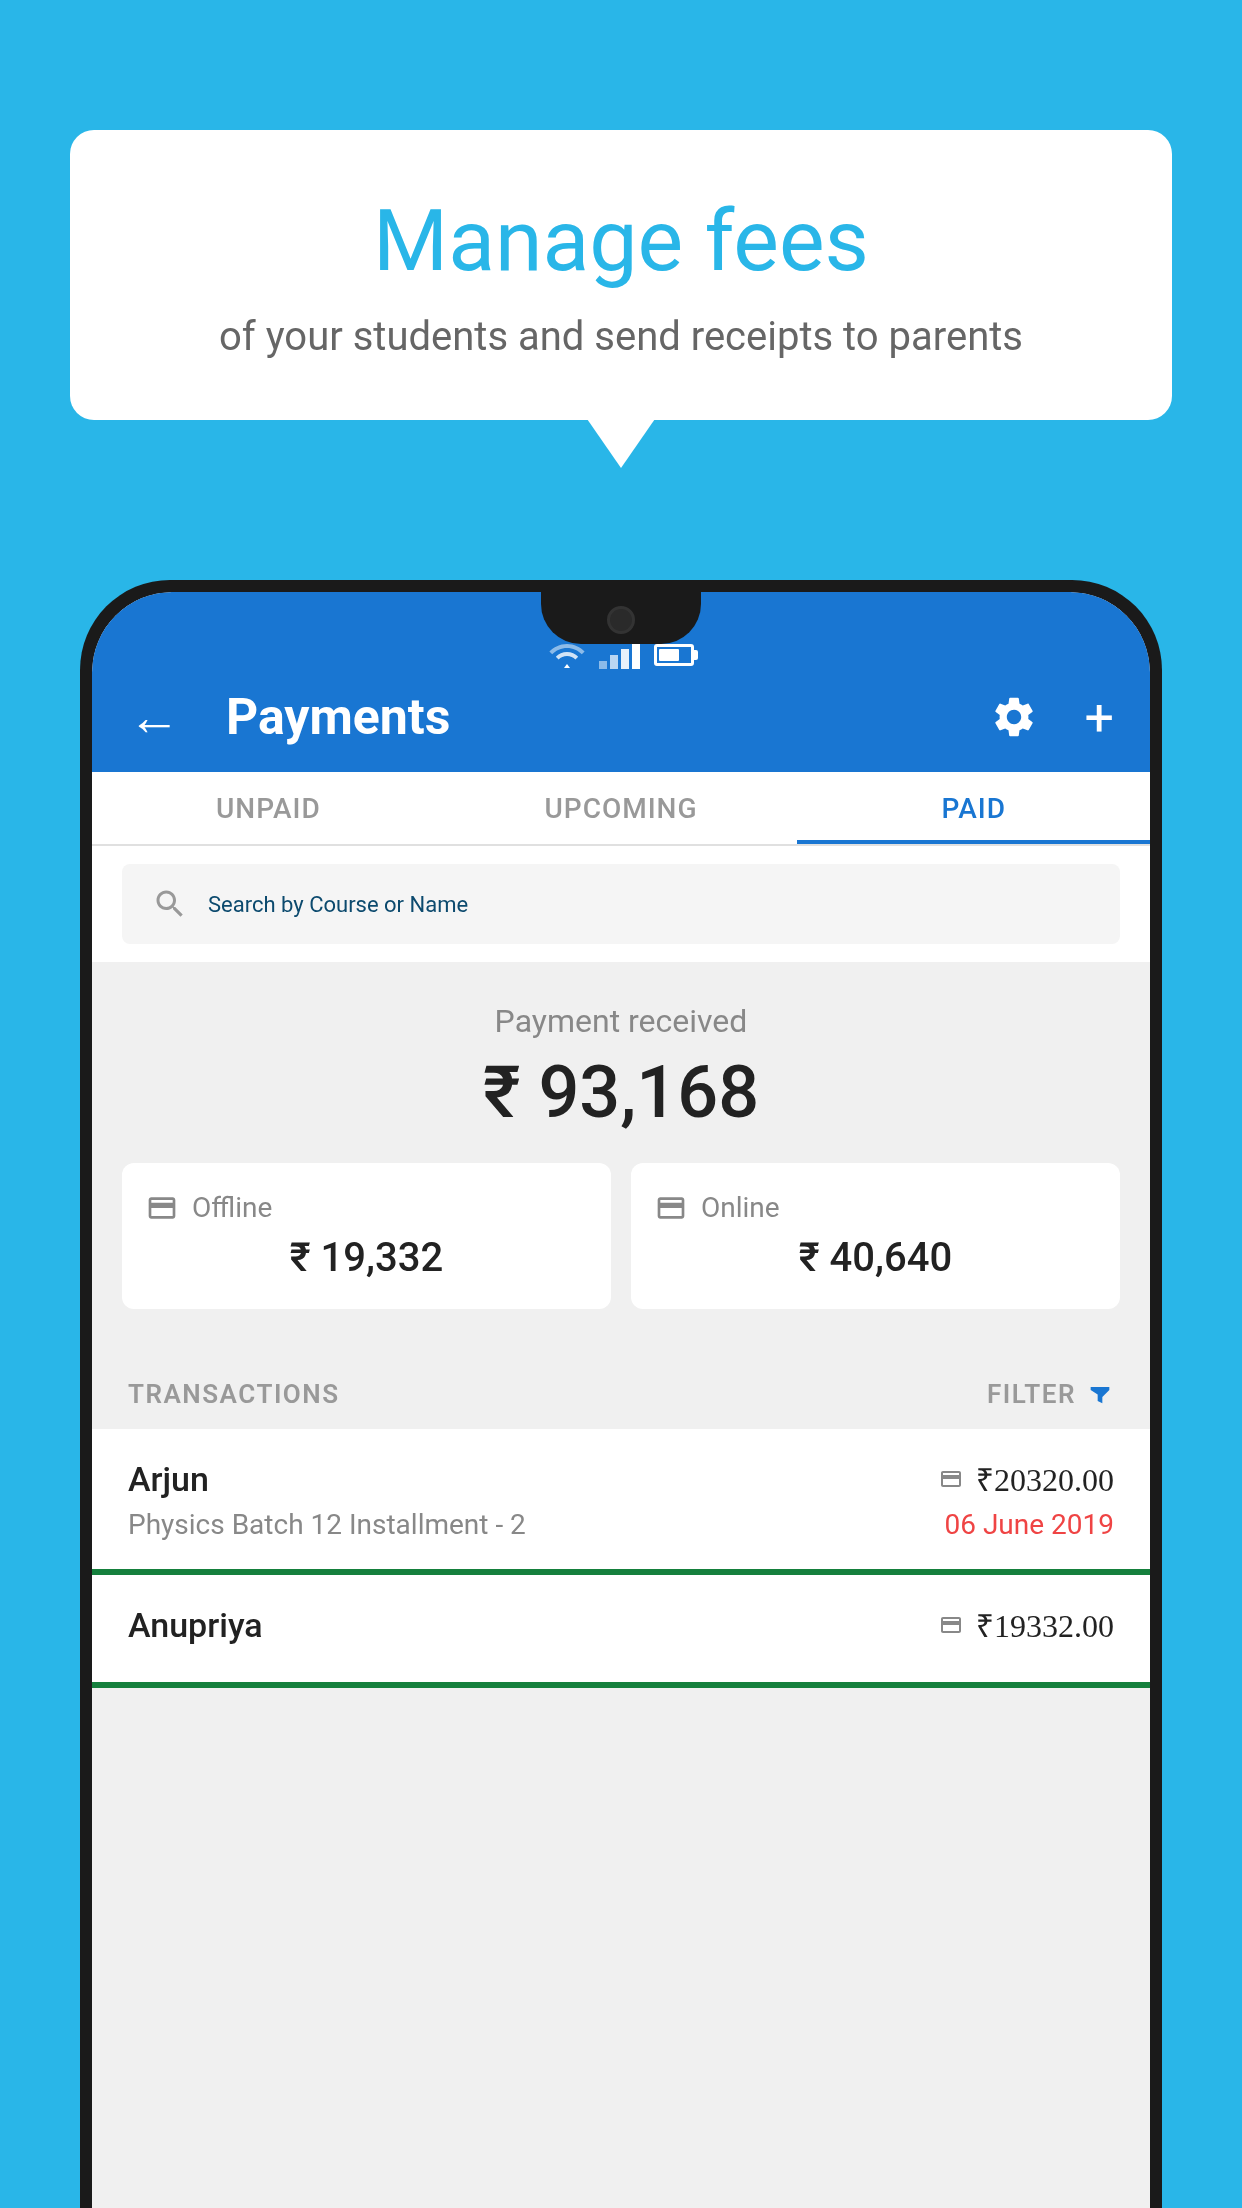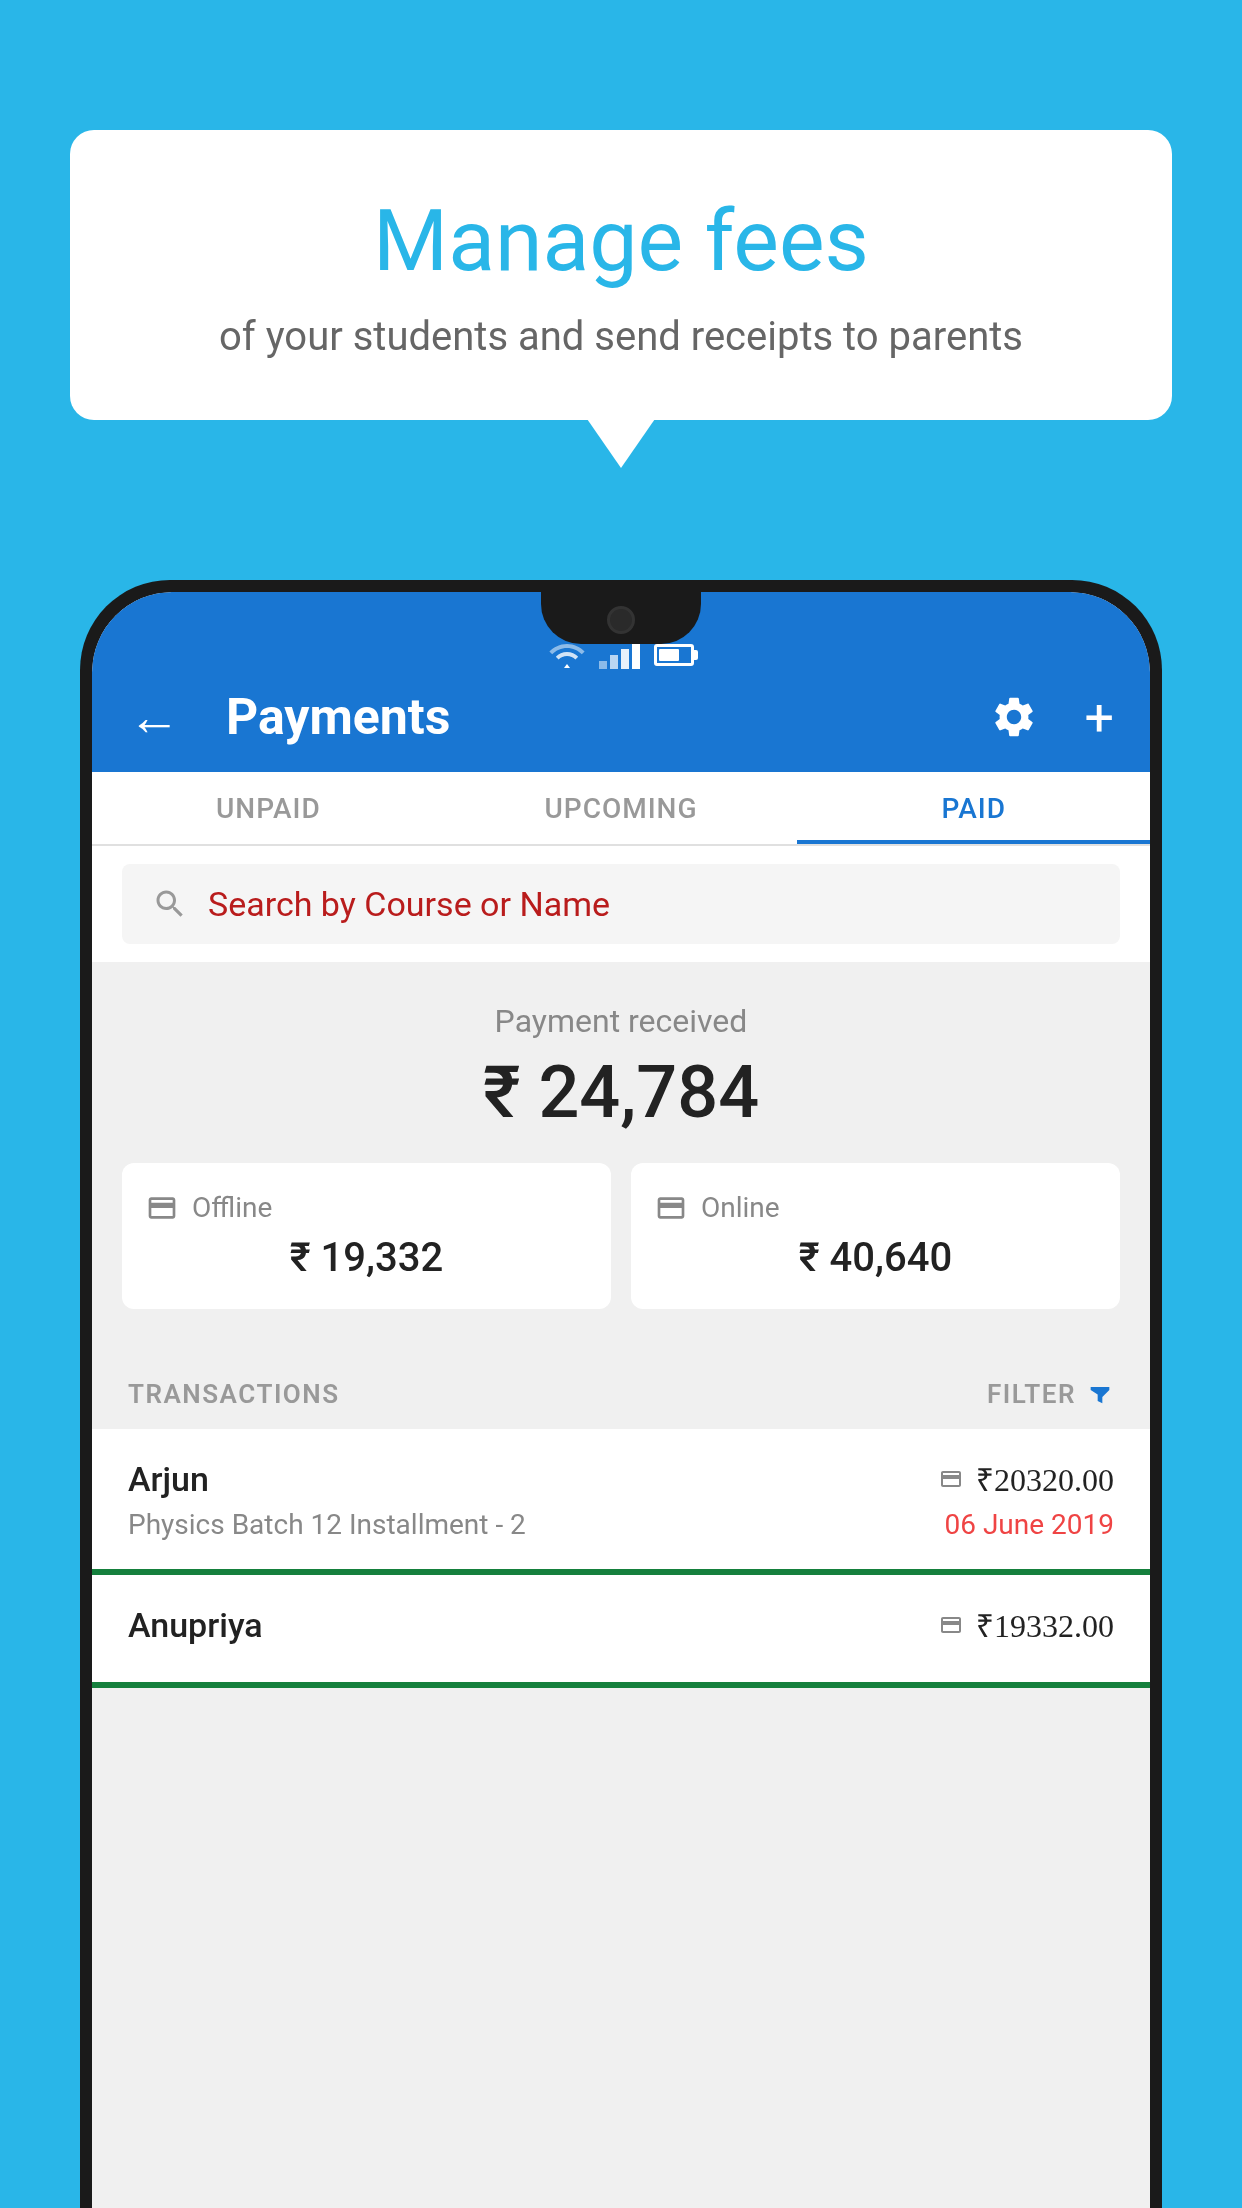--- a/index.html
+++ b/index.html
@@ -258,22 +258,22 @@
       background: #f5f5f5;
       border-radius: 8px;
       height: 80px;
       display: flex;
       align-items: center;
       padding: 0 30px;
       gap: 20px;
     }
 
     .search-text {
-      color: #b91c1c;
-      font-size: 34px;
+      color: #0c4a6e;
+      font-size: 22px;
     }
 
     
     .payment-section {
       background: #f0f0f0;
       padding: 40px 30px 30px;
       text-align: center;
     }
 
     .payment-label {
@@ -466,21 +466,21 @@
         <div class="search-box">
           <svg width="36" height="36" viewBox="0 0 24 24" fill="#999">
             <path d="M15.5 14h-.79l-.28-.27C15.41 12.59 16 11.11 16 9.5 16 5.91 13.09 3 9.5 3S3 5.91 3 9.5 5.91 16 9.5 16c1.61 0 3.09-.59 4.23-1.57l.27.28v.79l5 4.99L20.49 19l-4.99-5zm-6 0C7.01 14 5 11.99 5 9.5S7.01 5 9.5 5 14 7.01 14 9.5 11.99 14 9.5 14z"></path>
           </svg>
           <span class="search-text">Search by Course or Name</span>
         </div>
       </div>
 
       <div class="payment-section">
         <div class="payment-label">Payment received</div>
-        <div class="payment-amount">₹ 24,784</div>
+        <div class="payment-amount">₹ 93,168</div>
 
         <div class="payment-cards">
 
           <div class="payment-card">
             <div class="card-header">
               <svg width="32" height="32" viewBox="0 0 24 24" fill="#888">
                 <path d="M20 4H4c-1.11 0-2 .89-2 2v12c0 1.11.89 2 2 2h16c1.11 0 2-.89 2-2V6c0-1.11-.89-2-2-2zm0 14H4v-6h16v6zm0-10H4V6h16v2z"></path>
               </svg>
               <span class="card-type">Offline</span>
             </div>

